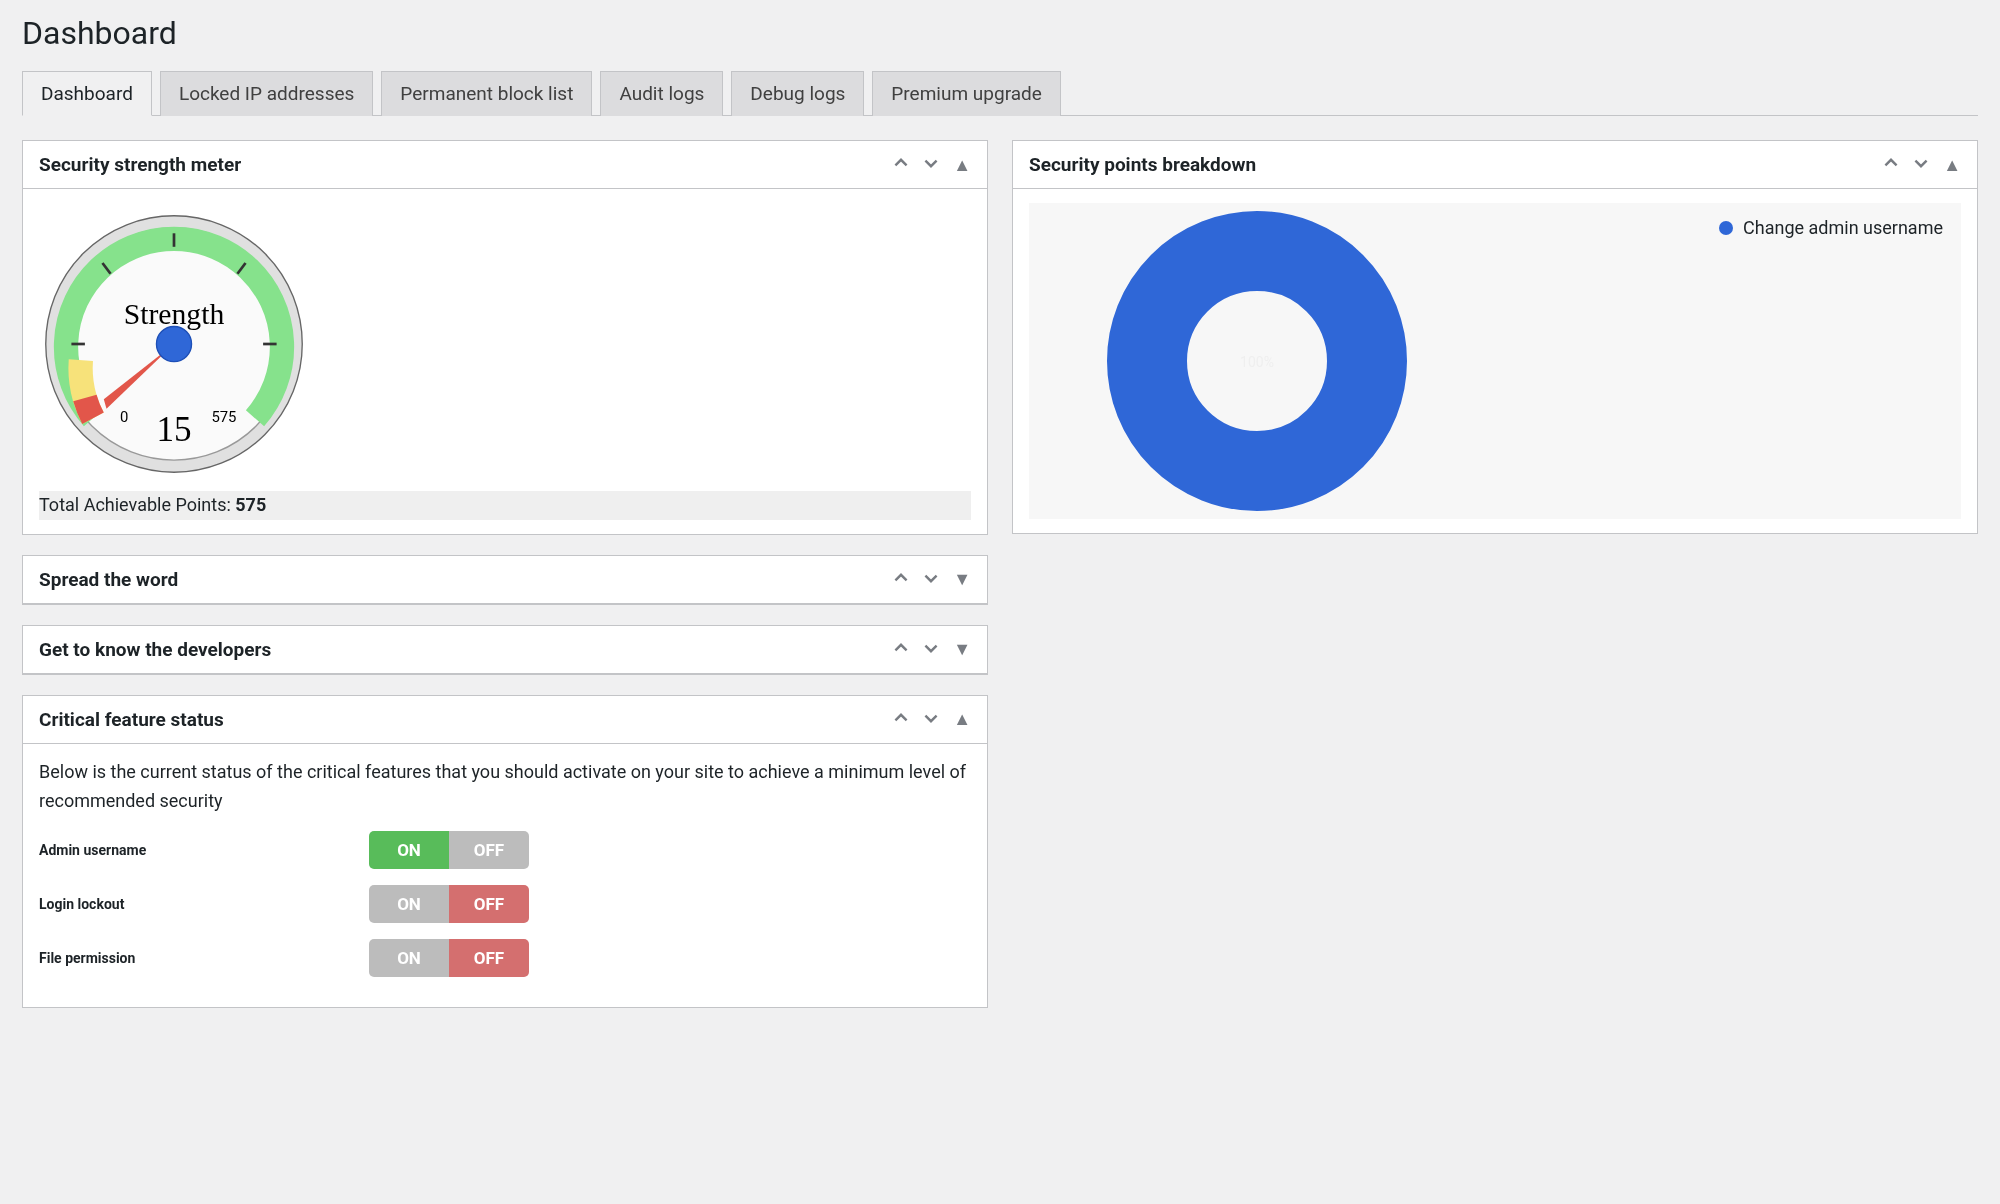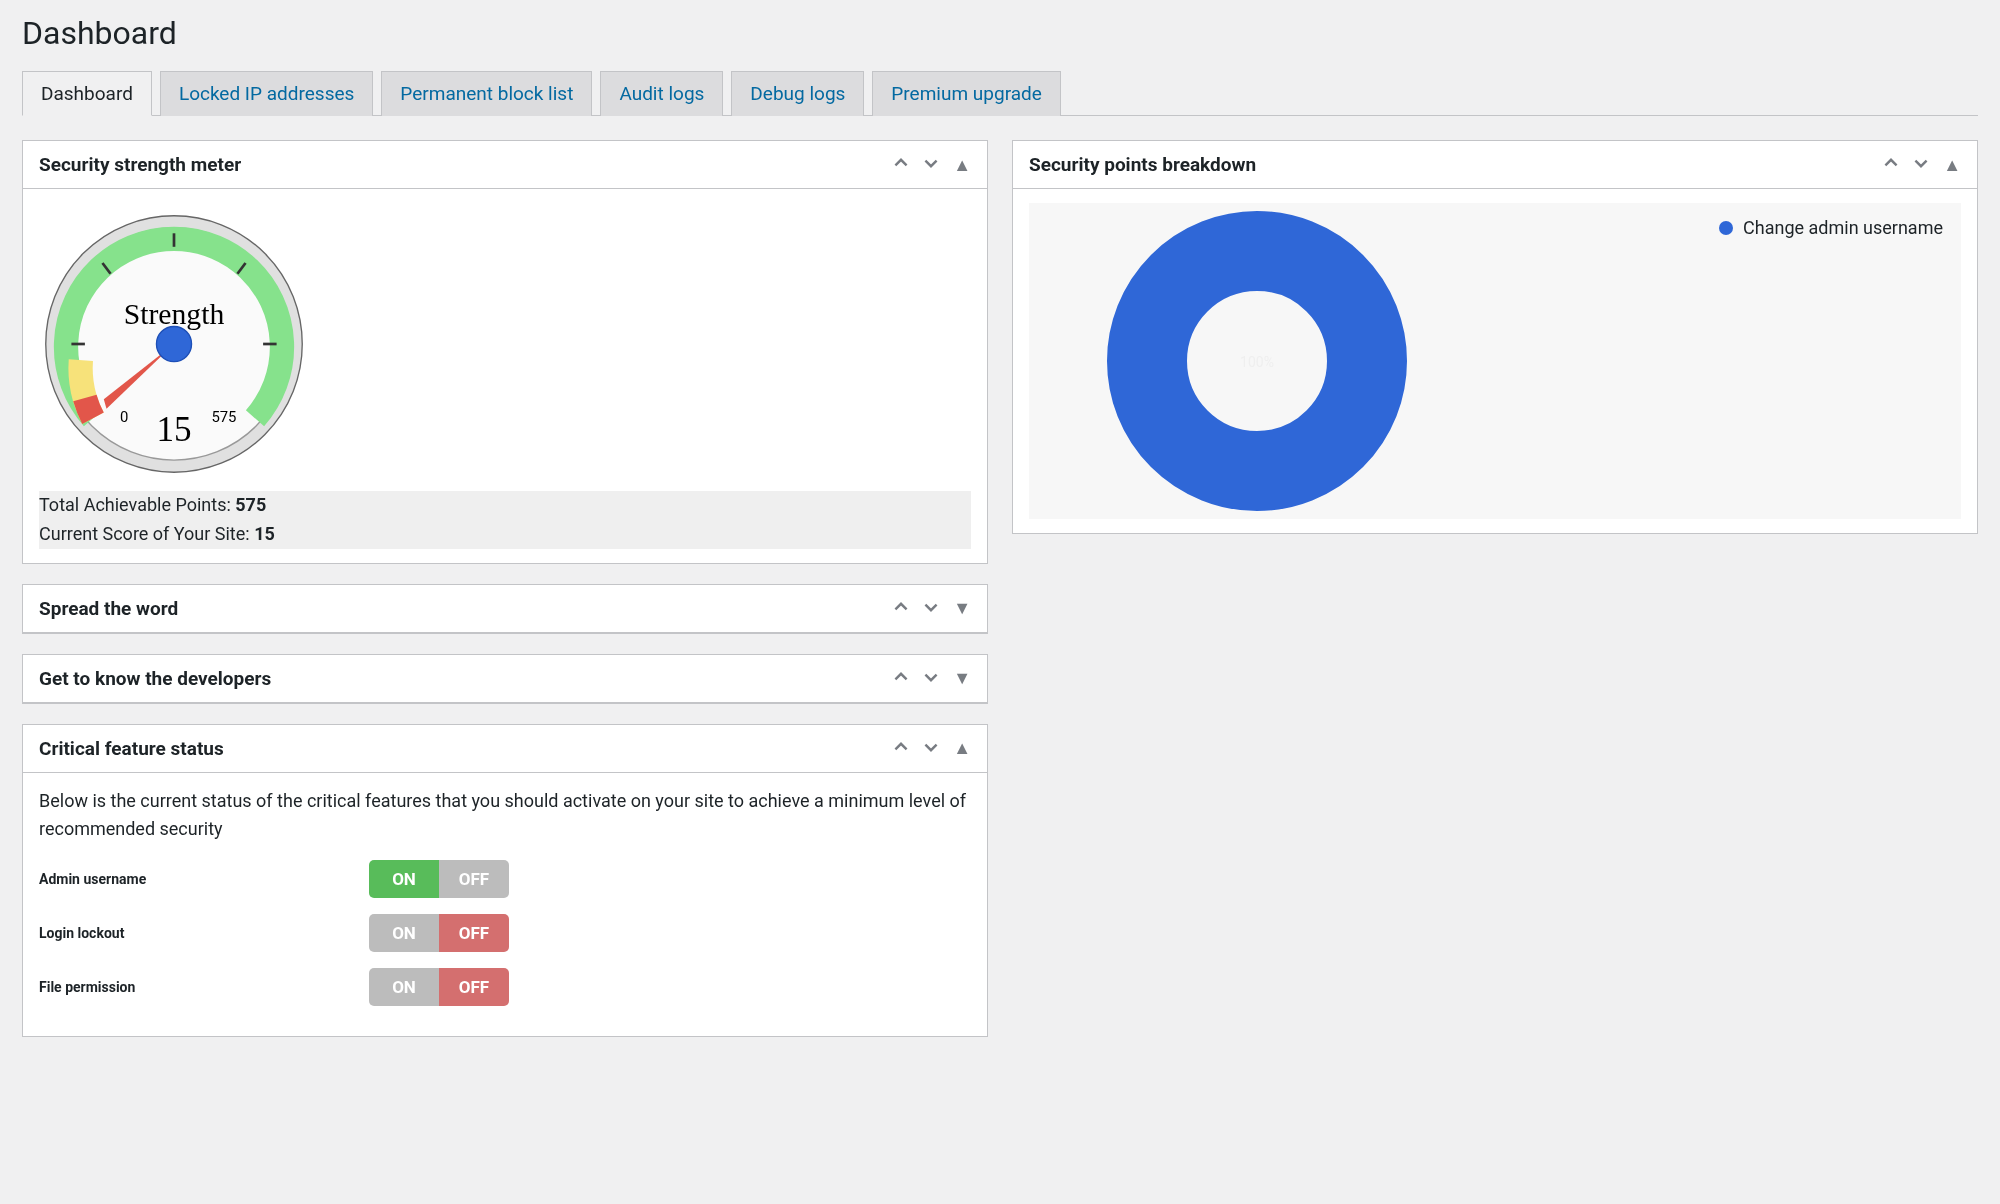--- a/index.html
+++ b/index.html
@@ -15,21 +15,21 @@
     margin-bottom: 18px;
   }
   .tabs-wrapper {
     border-bottom: 1px solid #c3c4c7;
     display: flex;
     gap: 8px;
   }
   .tab {
     padding: 10px 18px;
     font-size: 19px;
-    color: #0369a1;
+    color: #404040;
     background: #dcdcde;
     border: 1px solid #c3c4c7;
     border-bottom: none;
     cursor: pointer;
     position: relative;
     top: 1px;
   }
   .tab.active {
     background: #f0f0f1;
     color: #1d2327;
@@ -114,21 +114,21 @@
     align-items: center;
     justify-content: flex-start;
     margin: 16px 0;
   }
   .cf-label {
     font-size: 14px;
     font-weight: 700;
     width: 330px;
   }
   .toggle {
-    width: 140px;
+    width: 160px;
     height: 38px;
     border-radius: 5px;
     display: flex;
     overflow: hidden;
     font-size: 17px;
     font-weight: 700;
   }
   .toggle .half {
     flex:1;
     display:flex;
@@ -198,23 +198,20 @@
 
             <text x="100" y="85" text-anchor="middle" font-size="22" font-family="serif">Strength</text>
             <text x="63" y="158" text-anchor="middle" font-size="11">0</text>
             <text x="137" y="158" text-anchor="middle" font-size="11">575</text>
             <text x="100" y="172" text-anchor="middle" font-size="26" font-weight="400" font-family="serif">15</text>
           </svg>
         </div>
         <div class="score-box">
           <div>
             <span>Total Achievable Points: </span><b>575</b>
-          </div>
-          <div>
-            <span>Current Score of Your Site: </span><b>15</b>
           </div>
         </div>
       </div>
     </div>
 
     <div class="postbox">
       <div class="postbox-header">
         <div class="postbox-title">Spread the word</div>
         <div class="postbox-actions">
           <span class="ico"><svg class="chevron-svg" viewBox="0 0 20 20">

